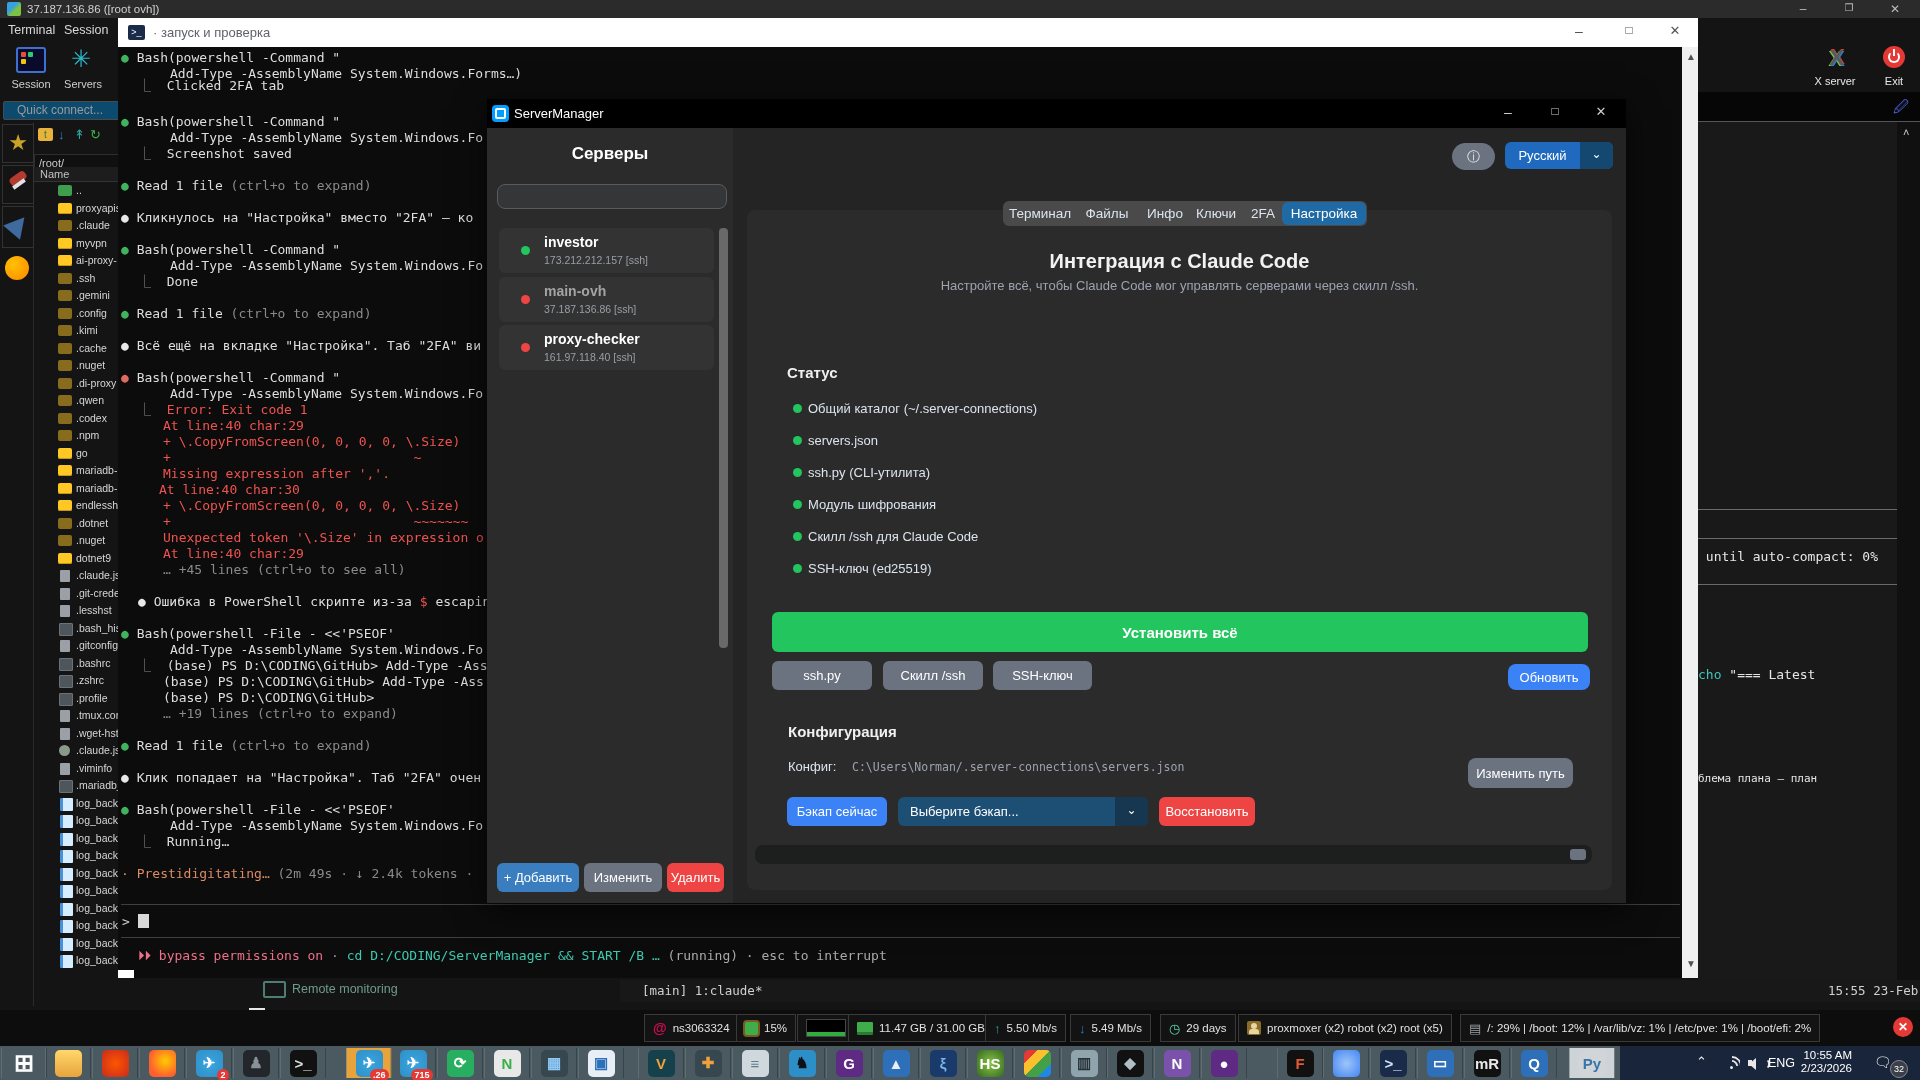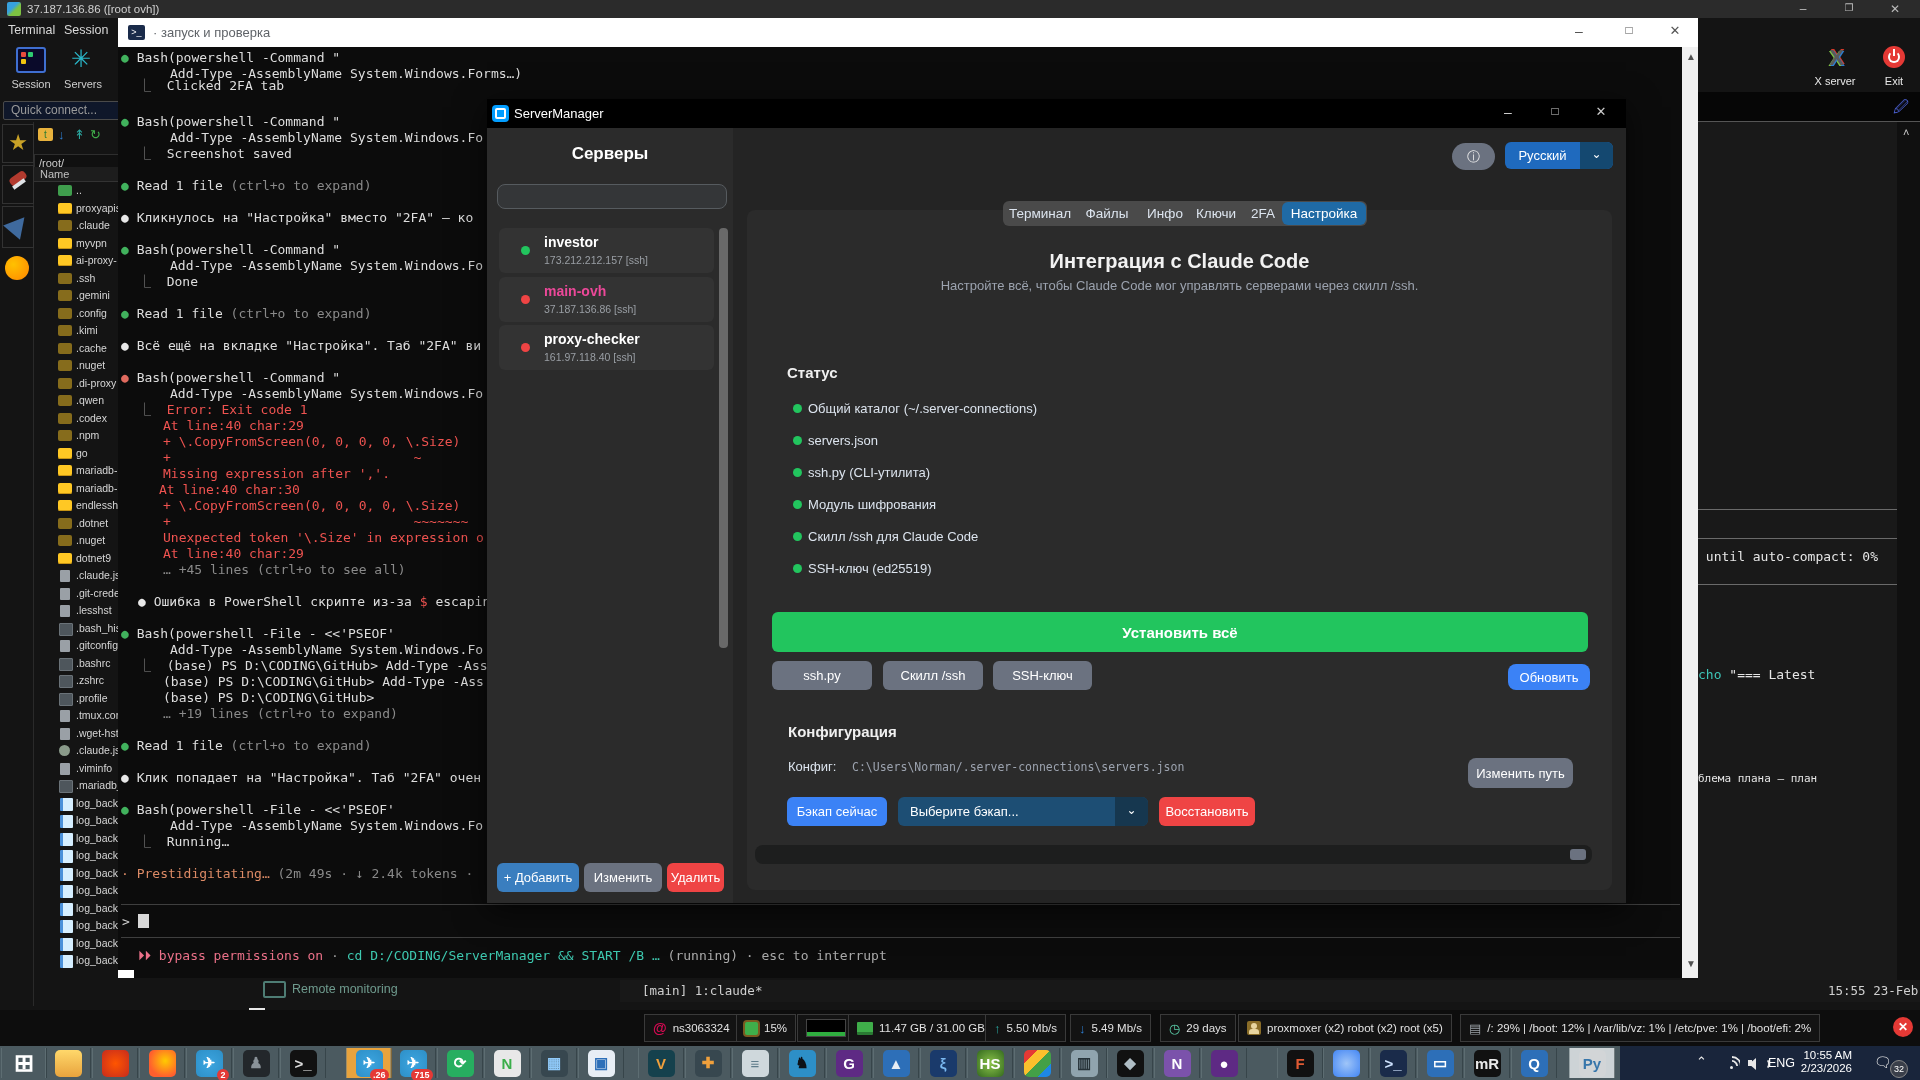--- a/index.html
+++ b/index.html
@@ -37,21 +37,21 @@
 
   <div class="abs" style="left:16px;top:47px;width:26px;height:22px;border:2px solid #3f6fd1;border-radius:3px;background:#0a0a2a">
     <div class="abs" style="left:3px;top:3px;width:5px;height:5px;background:#e74c3c;border-radius:1px"></div>
     <div class="abs" style="left:10px;top:3px;width:5px;height:5px;background:#2ecc71;border-radius:1px"></div>
     <div class="abs" style="left:3px;top:10px;width:5px;height:5px;background:#f1c40f;border-radius:1px"></div>
   </div>
   <div class="abs" style="left:6px;top:78px;width:50px;text-align:center;font-size:11px;color:#cfcfcf">Session</div>
   <div class="abs" style="left:68px;top:46px;width:26px;height:26px;color:#2ab7c9;font-size:24px;line-height:26px;text-align:center">✳</div>
   <div class="abs" style="left:58px;top:78px;width:50px;text-align:center;font-size:11px;color:#cfcfcf">Servers</div>
 
-  <div class="abs" style="left:3px;top:101px;width:114px;height:17px;background:#0f172a;border:1px solid #4a4a4a;border-radius:2px;color:#9a9a9a;font-size:12px;padding-left:7px;line-height:17px">Quick connect...</div>
+  <div class="abs" style="left:3px;top:101px;width:114px;height:17px;background:#0c4a6e;border:1px solid #4a4a4a;border-radius:2px;color:#9a9a9a;font-size:12px;padding-left:13px;line-height:17px">Quick connect...</div>
 
   <div class="abs" style="left:0;top:122px;width:33px;height:884px;background:#141414;border-right:1px solid #2a2a2a"></div>
   <div class="abs" style="left:2px;top:124px;width:30px;height:37px;border:1px solid #323232;color:#c9a227;font-size:22px;text-align:center;line-height:36px">★</div>
   <div class="abs" style="left:2px;top:165px;width:30px;height:37px;border:1px solid #323232">
     <div class="abs" style="left:6px;top:8px;width:18px;height:9px;background:#b23a2e;border-radius:4px;transform:rotate(-35deg)"></div>
     <div class="abs" style="left:9px;top:16px;width:14px;height:4px;background:#dfe3e6;transform:rotate(-35deg)"></div>
   </div>
   <div class="abs" style="left:2px;top:206px;width:30px;height:40px;border:1px solid #323232">
     <div style="width:0;height:0;border-left:11px solid transparent;border-right:11px solid transparent;border-bottom:20px solid #3f6a9e;transform:rotate(40deg);margin:8px auto"></div>
   </div>
@@ -508,21 +508,21 @@
     <div class="abs" style="left:0;top:45px;width:246px;text-align:center;font-size:17px;font-weight:bold;color:#ffffff">Серверы</div>
     <div class="abs" style="left:10px;top:85px;width:228px;height:23px;background:#343638;border:1.5px solid #565b5f;border-radius:8px"></div>
     <div id="smservers">
         <div style="position: absolute; left: 12px; top: 129px; width: 215px; height: 45px; background: rgb(51, 51, 51); border-radius: 6px;">
           <div style="position: absolute; left: 22px; top: 18px; width: 9px; height: 9px; border-radius: 50%; background: rgb(34, 197, 94);"></div>
           <div style="position: absolute; left: 45px; top: 6px; font-size: 14px; font-weight: bold; color: rgb(255, 255, 255);">investor</div>
           <div style="position: absolute; left: 45px; top: 26px; font-size: 10.5px; color: rgb(154, 159, 165);">173.212.212.157 [ssh]</div>
         </div>
         <div style="position: absolute; left: 12px; top: 177.5px; width: 215px; height: 45px; background: rgb(51, 51, 51); border-radius: 6px;">
           <div style="position: absolute; left: 22px; top: 18px; width: 9px; height: 9px; border-radius: 50%; background: rgb(239, 68, 68);"></div>
-          <div style="position: absolute; left: 45px; top: 6px; font-size: 14px; font-weight: bold; color: #ec4899;">main-ovh</div>
+          <div style="position: absolute; left: 45px; top: 6px; font-size: 14px; font-weight: bold; color: #a3a3a3;">main-ovh</div>
           <div style="position: absolute; left: 45px; top: 26px; font-size: 10.5px; color: rgb(154, 159, 165);">37.187.136.86 [ssh]</div>
         </div>
         <div style="position: absolute; left: 12px; top: 226px; width: 215px; height: 45px; background: rgb(51, 51, 51); border-radius: 6px;">
           <div style="position: absolute; left: 22px; top: 18px; width: 9px; height: 9px; border-radius: 50%; background: rgb(239, 68, 68);"></div>
           <div style="position: absolute; left: 45px; top: 6px; font-size: 14px; font-weight: bold; color: rgb(255, 255, 255);">proxy-checker</div>
           <div style="position: absolute; left: 45px; top: 26px; font-size: 10.5px; color: rgb(154, 159, 165);">161.97.118.40 [ssh]</div>
         </div>
       </div>
     <div class="abs" style="left:232px;top:129px;width:9px;height:420px;background:#696969;border-radius:4px"></div>
     <div class="smbtn" style="left:10px;top:764px;width:82px;height:29px;background:#3a7ebf">+ Добавить</div>

